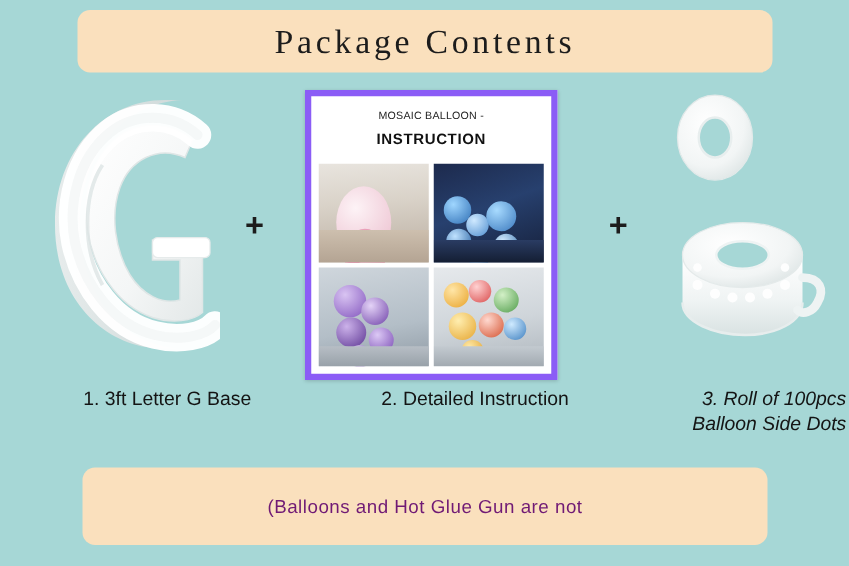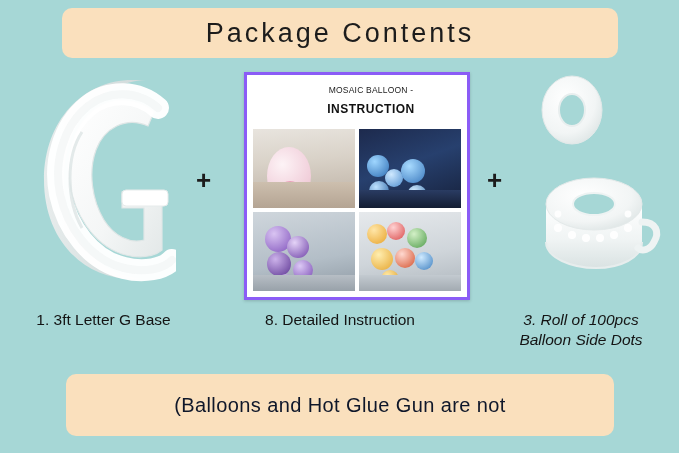--- a/index.html
+++ b/index.html
@@ -32,21 +32,21 @@
     background: #fae0bd;
     border-radius: 10px;
     display: flex;
     align-items: center;
     justify-content: center;
   }
   .header-title {
     font-size: 27px;
     color: #1c1c1c;
     letter-spacing: 3px;
-    font-family: Liberation Sans, sans-serif;
+    font-family: Liberation Serif, serif;
   }
 
   
   .plus {
     position: absolute;
     font-size: 26px;
     color: #1c1c1c;
     font-weight: bold;
   }
   .plus-1 { left: 196px; top: 165px; }
@@ -69,24 +69,23 @@
   }
 
   
   .sheet {
     position: absolute;
     left: 244px;
     top: 72px;
     width: 192px;
     height: 222px;
     background: #ffffff;
-    border: 3px solid #8b5cf6;
+    border: 5px solid #8b5cf6;
     box-shadow: 0 1px 3px rgba(0,0,0,0.18);
     overflow: hidden;
-    padding-left: 28px;
   }
   .sheet-title-1 {
     text-align: center;
     font-size: 8.5px;
     color: #222;
     margin-top: 9px;
     letter-spacing: .2px;
     line-height: 12px;
   }
   .sheet-title-2 {
@@ -137,21 +136,21 @@
     position: absolute;
     left: 510px;
     top: 72px;
     width: 160px;
     height: 222px;
   }
 
   
   .caption {
     position: absolute;
-    text-align: center;
+    text-align: right;
     color: #141414;
     font-size: 15.5px;
     line-height: 20px;
     font-family: "Liberation Sans", sans-serif;
   }
   .caption-1 { left: 6px;   top: 310px; width: 195px; }
   .caption-2 { left: 225px; top: 310px; width: 230px; }
   .caption-3 { left: 485px; top: 310px; width: 192px; font-style: italic; }
 
   
@@ -162,22 +161,22 @@
     width: 548px;
     height: 62px;
     background: #fae0bd;
     border-radius: 10px;
     display: flex;
     flex-direction: column;
     align-items: center;
     justify-content: center;
   }
   .footer-line {
-    font-size: 20px;
-    color: #0f172a;
+    font-size: 15px;
+    color: #701a75;
     letter-spacing: .4px;
     line-height: 23px;
     text-align: center;
   }
 </style>
 </head>
 <body>
 
 <div class="page">
 
@@ -300,21 +299,21 @@
 
       <path d="M132 150 C146 150 150 160 144 170 C140 178 132 180 128 176" fill="none" stroke="#eef3f3" stroke-width="7" stroke-linecap="round"></path>
     </svg>
   </div>
 
   <div class="caption caption-1">
     <div>1. 3ft Letter G Base</div>
   </div>
 
   <div class="caption caption-2">
-    <div>8. Detailed Instruction</div>
+    <div>2. Detailed Instruction</div>
   </div>
 
   <div class="caption caption-3">
     <div>3. Roll of 100pcs</div>
     <div>Balloon Side Dots</div>
   </div>
 
   <div class="footer-banner">
     <div class="footer-line">(Balloons and Hot Glue Gun are not</div>
   </div>

